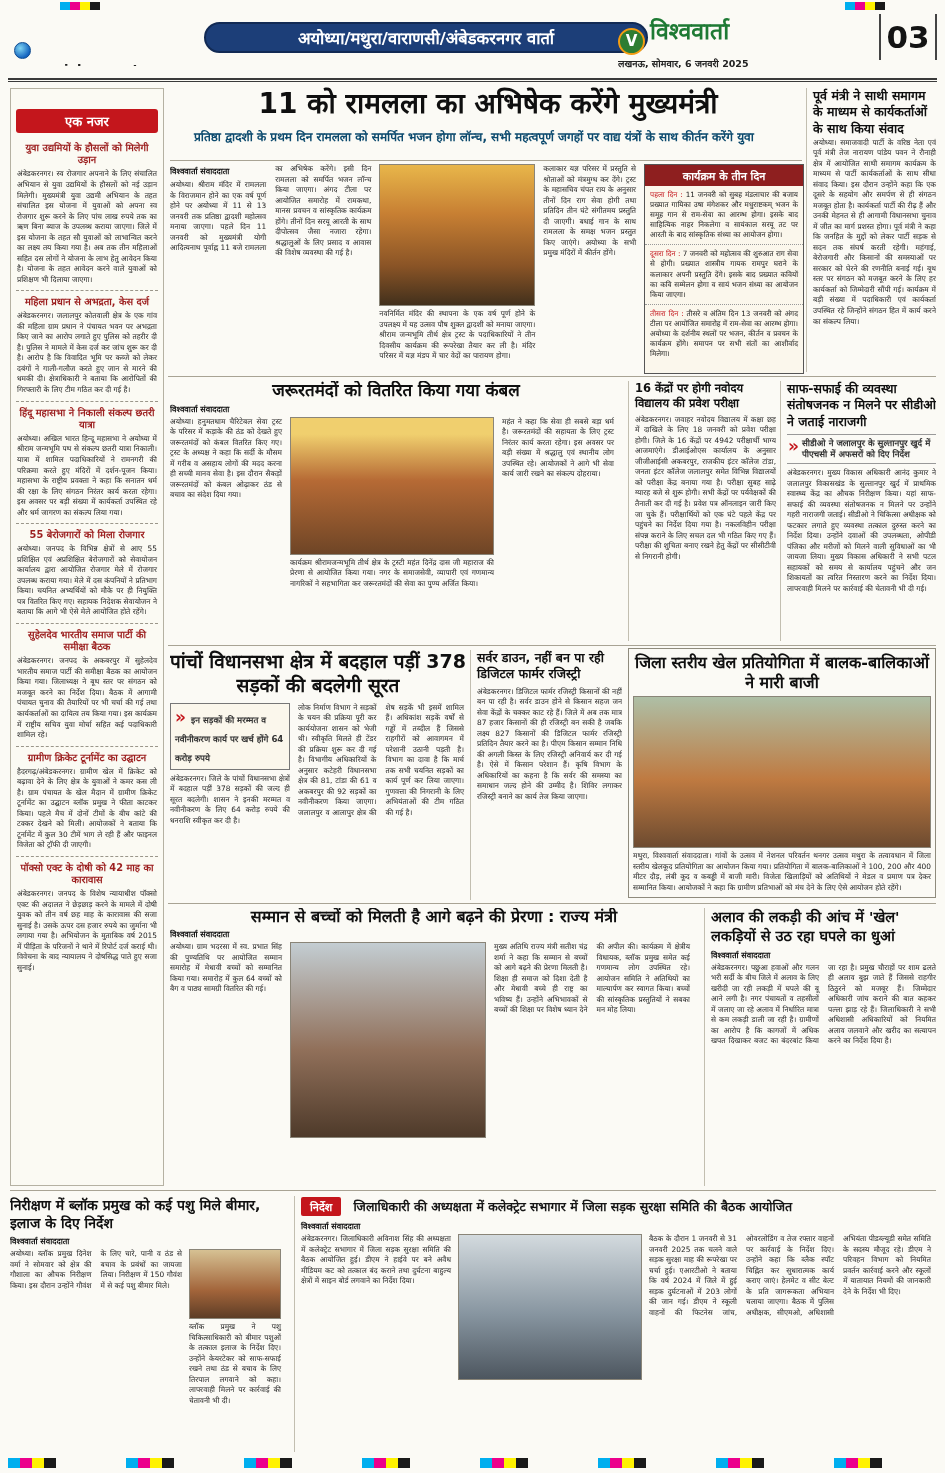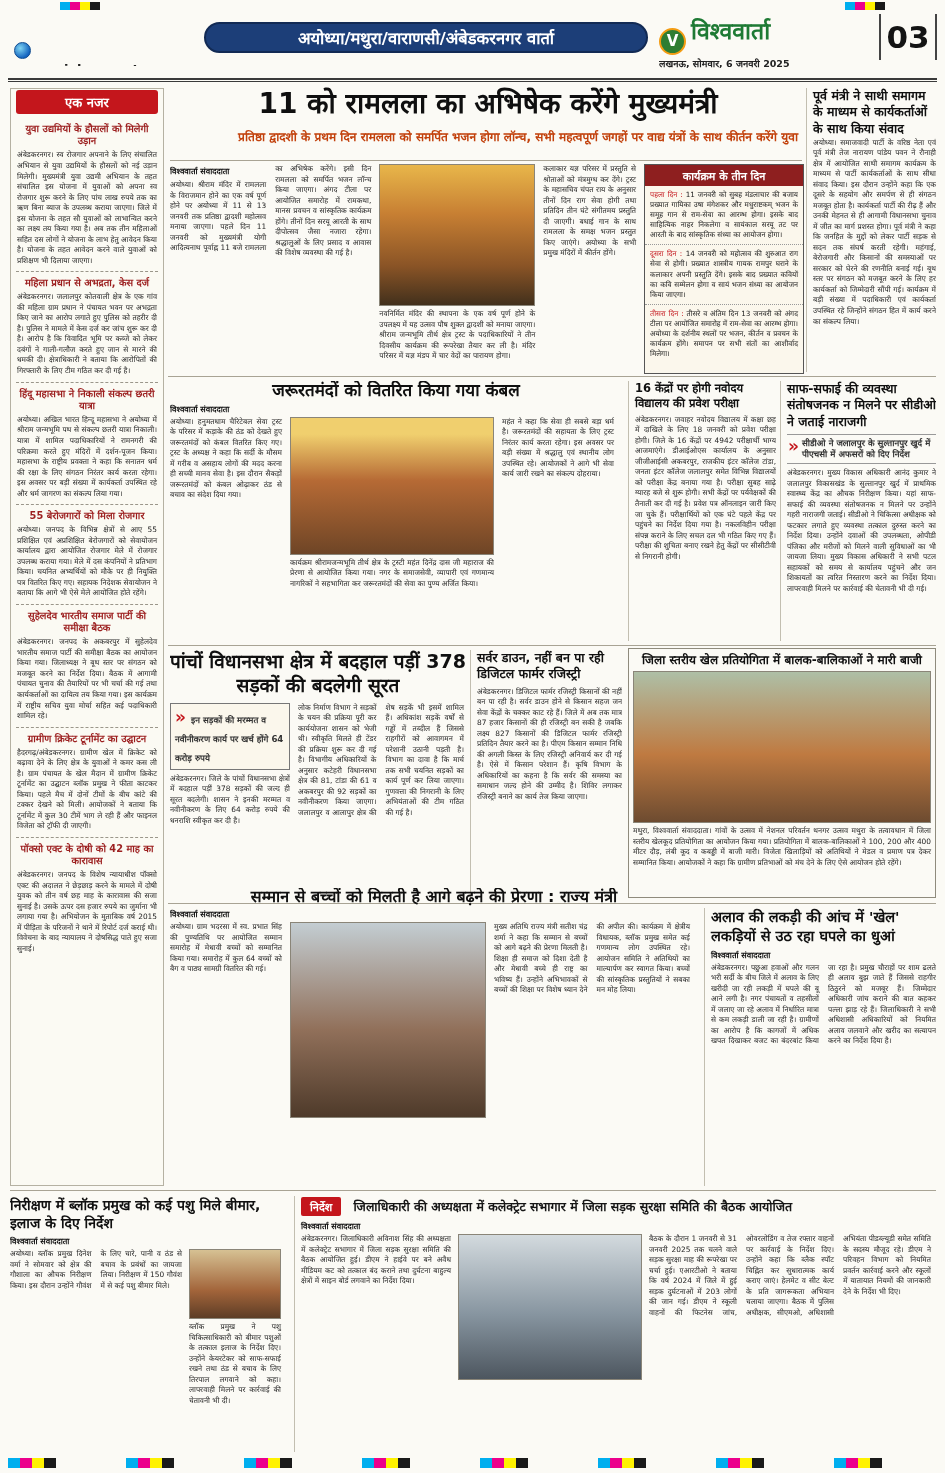--- a/index.html
+++ b/index.html
@@ -28,29 +28,29 @@
     background:radial-gradient(circle at 35% 35%,#7fd4f2,#1565c0 70%);border:1px solid #0d4a8f}
   .banner{position:absolute;left:204px;top:22px;width:444px;height:31px;background:#1c3e78;border-radius:16px;
     color:#fff;font-weight:bold;font-size:16.5px;display:flex;align-items:center;justify-content:center;border:2px solid #122a54}
   .brandlogo{display:inline-flex;width:27px;height:27px;border-radius:50%;background:#2e7d32;color:#fff;
     font-weight:bold;font-size:15px;align-items:center;justify-content:center;border:2px solid #f39c12;vertical-align:-7px;margin-right:5px}
   .brandname{font-size:23px;font-weight:bold;color:#1e7a34}
   .mast-date{font-size:9.5px;font-weight:bold;color:#222;margin-top:2px}
   .pageno{position:absolute;right:8px;top:14px;width:58px;height:46px;border-left:2px solid #444;border-right:2px solid #444;
     display:flex;align-items:center;justify-content:center;font-size:31px;font-weight:bold;color:#141414}
   .dblrule{position:absolute;left:8px;top:78px;width:929px;border-top:2px solid #3a3a3a;border-bottom:1px solid #3a3a3a;height:4px}
-  .sidebar{position:absolute;left:10px;top:88px;width:154px;height:1098px;border:1px solid #b5b1a2;padding:1px 5px;overflow:hidden;background:#fbfaf3}
+  .sidebar{position:absolute;left:10px;top:88px;width:154px;height:1098px;border:1px solid #b5b1a2;padding:20px 5px;overflow:hidden;background:#fbfaf3}
   .og-head{background:#c4161c;color:#fff;font-weight:bold;font-size:13px;text-align:center;padding:3px 0;border-radius:3px;margin-bottom:4px}
   .og-item{border-bottom:1px dashed #9a968a;padding:5px 1px}
   .og-title{font-size:9.8px;font-weight:bold;color:#9c1f1f;text-align:center;line-height:1.25;margin-bottom:3px}
   .h-lead{position:absolute;left:168px;top:88px;width:640px;font-size:28px;font-weight:bold;text-align:center;line-height:1.12;color:#0f0f0f}
-  .sub-lead{position:absolute;left:178px;top:130px;width:620px;font-size:12px;font-weight:bold;text-align:right;line-height:1.3;color:#c2410c}
+  .sub-lead{position:absolute;left:194px;top:130px;width:620px;font-size:12px;font-weight:bold;text-align:left;line-height:1.3;color:#0c4a6e}
   .h2c{font-size:17px;font-weight:bold;text-align:center;line-height:1.15;color:#101010}
   .h3{font-size:12.5px;font-weight:bold;line-height:1.3;color:#101010}
-  .h3c{font-size:12px;font-weight:bold;line-height:1.25;color:#101010;text-align:center}
+  .h3c{font-size:16px;font-weight:bold;line-height:1.25;color:#101010;text-align:center}
   .pbox{width:162px;border:1px solid #555;background:#fbf7ec;display:flex;flex-direction:column}
   .pbox-h{background:#8e1f1f;color:#fff;font-weight:bold;font-size:11px;text-align:center;padding:3px 0}
   .pbox-day{font-size:7.2px;line-height:1.4;text-align:justify;padding:4px 5px;border-bottom:1px dotted #999}
   .pday-label{color:#c4161c;font-weight:normal}
   .hl{display:flex;gap:3px;margin:4px 0;border-top:1px solid #999;border-bottom:1px solid #999;padding:3px 1px}
   .hl-q{color:#c4161c;font-size:17px;font-weight:bold;line-height:1}
   .hl-t{font-size:8.6px;font-weight:bold;color:#333;line-height:1.3}
   .pull{border:1px solid #777;padding:4px;margin-bottom:4px;background:#fbf7ec}
   .tag{display:inline-block;background:#c4161c;color:#fff;font-weight:bold;font-size:11px;padding:2px 9px;border-radius:2px;margin-right:7px}
   .strap{font-size:12.5px;font-weight:bold;color:#161616}
@@ -61,21 +61,21 @@
 
 <div class="page">
 
   <div class="regmark" style="left:60px;top:2px;width:40px"></div>
   <div class="regmark" style="right:60px;top:2px;width:40px"></div>
 
   <div class="art" style="left:14px;top:40px;width:185px;height:26px">
     <span class="globe"></span><span class="masthead-url">www.vishwavarta.com</span>
   </div>
   <div class="banner">अयोध्या/मथुरा/वाराणसी/अंबेडकरनगर वार्ता</div>
-  <div class="art" style="left:659px;top:14px;width:220px;height:62px">
+  <div class="art" style="left:618px;top:14px;width:220px;height:62px">
     <span class="brandlogo">V</span><span class="brandname">विश्ववार्ता</span>
     <div class="mast-date">लखनऊ,  सोमवार, 6 जनवरी 2025</div>
   </div>
   <div class="pageno">03</div>
   <div class="dblrule"></div>
 
   <div class="sidebar">
     <div class="og-head">एक नजर</div>
     <div class="og-item">
       <div class="og-title">युवा उद्यमियों के हौसलों को मिलेगी उड़ान</div>
@@ -116,21 +116,21 @@
       <div>अयोध्या। श्रीराम मंदिर में रामलला के विराजमान होने का एक वर्ष पूर्ण होने पर अयोध्या में 11 से 13 जनवरी तक प्रतिष्ठा द्वादशी महोत्सव मनाया जाएगा। पहले दिन 11 जनवरी को मुख्यमंत्री योगी आदित्यनाथ पूर्वाह्न 11 बजे रामलला का अभिषेक करेंगे। इसी दिन रामलला को समर्पित भजन लॉन्च किया जाएगा। अंगद टीला पर आयोजित समारोह में रामकथा, मानस प्रवचन व सांस्कृतिक कार्यक्रम होंगे। तीनों दिन सरयू आरती के साथ दीपोत्सव जैसा नजारा रहेगा। श्रद्धालुओं के लिए प्रसाद व आवास की विशेष व्यवस्था की गई है।</div>
     </div>
     <div style="width:158px">
       <div class="photo ph-lead" style="height:142px"></div>
       <div class="bt" style="margin-top:3px">नवनिर्मित मंदिर की स्थापना के एक वर्ष पूर्ण होने के उपलक्ष्य में यह उत्सव पौष शुक्ल द्वादशी को मनाया जाएगा। श्रीराम जन्मभूमि तीर्थ क्षेत्र ट्रस्ट के पदाधिकारियों ने तीन दिवसीय कार्यक्रम की रूपरेखा तैयार कर ली है। मंदिर परिसर में यज्ञ मंडप में चार वेदों का पारायण होगा।</div>
     </div>
     <div style="width:94px" class="bt">कलाकार यज्ञ परिसर में प्रस्तुति से श्रोताओं को मंत्रमुग्ध कर देंगे। ट्रस्ट के महासचिव चंपत राय के अनुसार तीनों दिन राग सेवा होगी तथा प्रतिदिन तीन घंटे संगीतमय प्रस्तुति दी जाएगी। बधाई गान के साथ रामलला के समक्ष भजन प्रस्तुत किए जाएंगे। अयोध्या के सभी प्रमुख मंदिरों में कीर्तन होंगे।</div>
     <div class="pbox">
       <div class="pbox-h">कार्यक्रम के तीन दिन</div>
       <div class="pbox-day"><span class="pday-label">पहला दिन :</span> <span>11 जनवरी को सुबह मंडलाचार की बजाय प्रख्यात गायिका उषा मंगेशकर और मधुराष्टकम् भजन के समूह गान से राम-सेवा का आरम्भ होगा। इसके बाद साहित्यिक नाहर निकलेगा व सायंकाल सरयू तट पर आरती के बाद सांस्कृतिक संध्या का आयोजन होगा।</span></div>
-      <div class="pbox-day"><span class="pday-label">दूसरा दिन :</span> <span>14 जनवरी को महोत्सव की शुरुआत राग सेवा से होगी। प्रख्यात शास्त्रीय गायक रामपुर घराने के कलाकार अपनी प्रस्तुति देंगे। इसके बाद प्रख्यात कवियों का कवि सम्मेलन होगा व सायं भजन संध्या का आयोजन किया जाएगा।</span></div>
+      <div class="pbox-day"><span class="pday-label">दूसरा दिन :</span> <span>7 जनवरी को महोत्सव की शुरुआत राग सेवा से होगी। प्रख्यात शास्त्रीय गायक रामपुर घराने के कलाकार अपनी प्रस्तुति देंगे। इसके बाद प्रख्यात कवियों का कवि सम्मेलन होगा व सायं भजन संध्या का आयोजन किया जाएगा।</span></div>
       <div class="pbox-day" style="border-bottom:none"><span class="pday-label">तीसरा दिन :</span> <span>तीसरे व अंतिम दिन 13 जनवरी को अंगद टीला पर आयोजित समारोह में राम-सेवा का आरम्भ होगा। अयोध्या के दर्शनीय स्थलों पर भजन, कीर्तन व प्रवचन के कार्यक्रम होंगे। समापन पर सभी संतों का आशीर्वाद मिलेगा।</span></div>
     </div>
   </div>
 
   <div class="art vl" style="left:806px;top:88px;width:130px;height:284px">
     <div class="h3" style="margin-bottom:1px">पूर्व मंत्री ने साथी समागम के माध्यम से कार्यकर्ताओं के साथ किया संवाद</div>
     <div class="bt">अयोध्या। समाजवादी पार्टी के वरिष्ठ नेता एवं पूर्व मंत्री तेज नारायण पांडेय पवन ने रौनाही क्षेत्र में आयोजित साथी समागम कार्यक्रम के माध्यम से पार्टी कार्यकर्ताओं के साथ सीधा संवाद किया। इस दौरान उन्होंने कहा कि एक दूसरे के सहयोग और समर्पण से ही संगठन मजबूत होता है। कार्यकर्ता पार्टी की रीढ़ हैं और उनकी मेहनत से ही आगामी विधानसभा चुनाव में जीत का मार्ग प्रशस्त होगा। पूर्व मंत्री ने कहा कि जनहित के मुद्दों को लेकर पार्टी सड़क से सदन तक संघर्ष करती रहेगी। महंगाई, बेरोजगारी और किसानों की समस्याओं पर सरकार को घेरने की रणनीति बनाई गई। बूथ स्तर पर संगठन को मजबूत करने के लिए हर कार्यकर्ता को जिम्मेदारी सौंपी गई। कार्यक्रम में बड़ी संख्या में पदाधिकारी एवं कार्यकर्ता उपस्थित रहे जिन्होंने संगठन हित में कार्य करने का संकल्प लिया।</div>
   </div>
 
   <div class="sep" style="left:168px;top:376px;width:768px"></div>
@@ -184,21 +184,21 @@
   </div>
 
   <div class="art" style="left:628px;top:648px;width:308px;height:250px;border:1px solid #8f8b7d;padding:4px">
     <div class="h3c" style="margin-bottom:3px">जिला स्तरीय खेल प्रतियोगिता में बालक-बालिकाओं ने मारी बाजी</div>
     <div class="photo ph-sports" style="height:152px"></div>
     <div class="bt" style="margin-top:3px">मथुरा, विश्ववार्ता संवाददाता। गांवों के उत्सव में नेशनल परिवर्तन थनगर उत्सव मथुरा के तत्वावधान में जिला स्तरीय खेलकूद प्रतियोगिता का आयोजन किया गया। प्रतियोगिता में बालक-बालिकाओं ने 100, 200 और 400 मीटर दौड़, लंबी कूद व कबड्डी में बाजी मारी। विजेता खिलाड़ियों को अतिथियों ने मेडल व प्रमाण पत्र देकर सम्मानित किया। आयोजकों ने कहा कि ग्रामीण प्रतिभाओं को मंच देने के लिए ऐसे आयोजन होते रहेंगे।</div>
   </div>
 
   <div class="sep" style="left:168px;top:903px;width:768px"></div>
 
-  <div class="art" style="left:170px;top:888px;width:528px;height:278px">
+  <div class="art" style="left:170px;top:908px;width:528px;height:278px">
     <div class="h2c" style="font-size:16px">सम्मान से बच्चों को मिलती है आगे बढ़ने की प्रेरणा : राज्य मंत्री</div>
     <div class="byl">विश्ववार्ता संवाददाता</div>
     <div style="display:flex;gap:8px">
       <div style="width:112px" class="bt">अयोध्या। ग्राम भदरसा में स्व. प्रभात सिंह की पुण्यतिथि पर आयोजित सम्मान समारोह में मेधावी बच्चों को सम्मानित किया गया। समारोह में कुल 64 बच्चों को बैग व पाठ्य सामग्री वितरित की गई।</div>
       <div class="photo ph-samman" style="width:196px;height:196px;flex:none"></div>
       <div style="width:196px" class="c2 bt">मुख्य अतिथि राज्य मंत्री सतीश चंद्र शर्मा ने कहा कि सम्मान से बच्चों को आगे बढ़ने की प्रेरणा मिलती है। शिक्षा ही समाज को दिशा देती है और मेधावी बच्चे ही राष्ट्र का भविष्य हैं। उन्होंने अभिभावकों से बच्चों की शिक्षा पर विशेष ध्यान देने की अपील की। कार्यक्रम में क्षेत्रीय विधायक, ब्लॉक प्रमुख समेत कई गणमान्य लोग उपस्थित रहे। आयोजन समिति ने अतिथियों का माल्यार्पण कर स्वागत किया। बच्चों की सांस्कृतिक प्रस्तुतियों ने सबका मन मोह लिया।</div>
     </div>
   </div>
 
   <div class="art vl" style="left:704px;top:908px;width:232px;height:278px">

